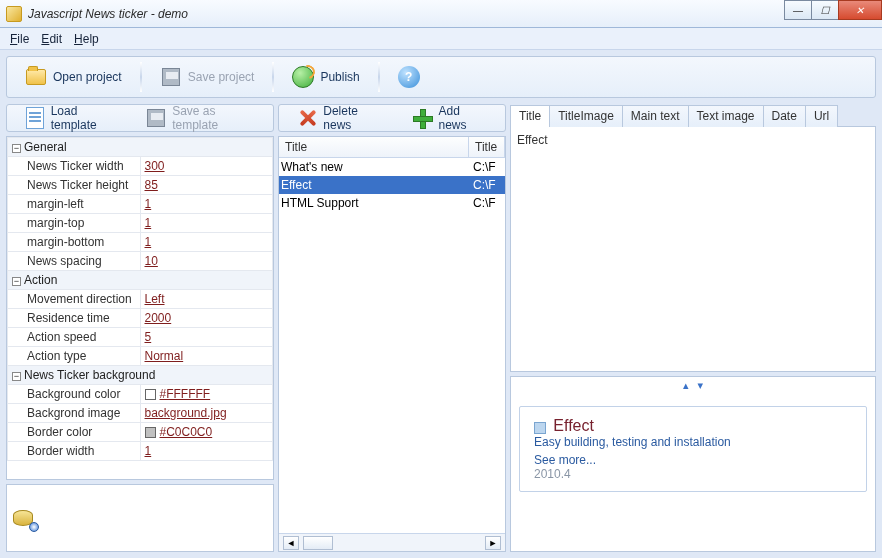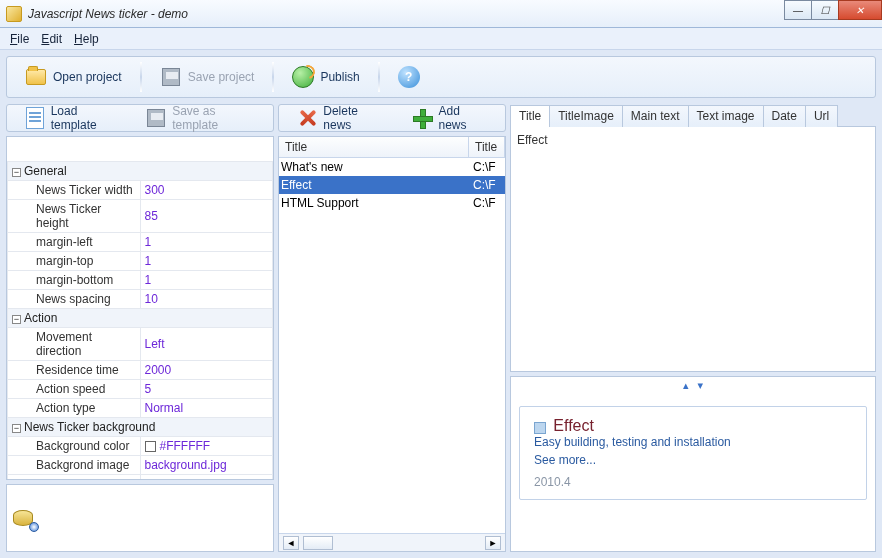--- a/index.html
+++ b/index.html
@@ -29,27 +29,27 @@
   
   .main { display:flex; padding:0 6px 6px 6px; gap:4px; height: calc(100% - 28px - 22px - 54px);}
   .left-col { width:268px; display:flex; flex-direction:column; gap:4px;}
   .mid-col { width:228px; display:flex; flex-direction:column; gap:4px;}
   .right-col { flex:1; display:flex; flex-direction:column; gap:4px;}
   
   .panel-bar { height:28px; border:1px solid #b8c8de; background:linear-gradient(#f3f7fd,#e6effa); border-radius:3px; display:flex; align-items:center; padding:4px 8px; gap:8px;}
   
   
   .propgrid { flex:1; border:1px solid #b8c8de; background:#fff; overflow:auto; position:relative; min-height:0;}
-  .propgrid .scroll { overflow-y:scroll; height:100%;margin-top:24px;}
+  .propgrid .scroll { overflow-y:scroll; height:100%;}
   .propgrid table { width:100%; border-collapse:collapse;}
   .propgrid td { border:1px solid #e4e8ef; padding:2px 4px; height:18px; color:#333;}
   .propgrid .cat td { background:#f0f4fa; font-weight:normal; color:#222;}
   .propgrid .cat .tree { display:inline-block; width:9px; height:9px; border:1px solid #888; text-align:center; line-height:7px; font-size:9px; margin-right:3px; background:#fff;}
-  .propgrid .k { width:50%; padding-left:28px; color:#333;}
-  .propgrid .v { color:#6d28d9;}
+  .propgrid .k { width:50%; padding-left:19px; color:#333;}
+  .propgrid .v { color:#7f1d1d;text-decoration:underline;}
   .colorchip { display:inline-block; width:11px; height:11px; border:1px solid #666; vertical-align:middle; margin-right:4px;}
   
   
   .bl-box { height:68px; border:1px solid #b8c8de; background:#fff; display:flex; align-items:center; padding:6px;}
   .db-icon { width:24px; height:24px; position:relative;}
   .db-icon .cyl { width:20px; height:16px; background:linear-gradient(#f7e597,#d9b43f); border:1px solid #a88a20; border-radius:10px/5px; position:absolute; top:4px;}
   .db-icon .badge { width:10px; height:10px; background:radial-gradient(circle,#fff,#3a7bd5); border:1px solid #2a5aa0; border-radius:50%; position:absolute; right:-2px; bottom:-2px;}
   
   
   .newslist { flex:1; border:1px solid #b8c8de; background:#fff; display:flex; flex-direction:column; min-height:0;}
@@ -69,21 +69,21 @@
   .tab.active { background:#fff; z-index:2;}
   .tabbody { border:1px solid #b8c8de; background:#fff; height:246px; padding:6px; color:#333; overflow-y:scroll;}
   
   .preview-area { flex:1; border:1px solid #b8c8de; background:#fff; overflow-y:scroll; position:relative;}
   .preview-collapse { text-align:center; color:#3a72c8; font-size:11px; padding:2px;}
   .preview-card { margin:12px 8px 8px 8px; border:1px solid #c2d2e8; border-radius:2px; padding:10px 14px 10px 14px; position:relative;}
   .preview-card .pv-icon { display:inline-block; width:12px; height:12px; background:#bcd6ef; border:1px solid #7aa5d0; vertical-align:middle; margin-right:4px;}
   .preview-card .pv-title { color:#77212e; font-size:16px; font-weight:normal;}
   .preview-card .pv-body { color:#2a5aa0; }
   .preview-card .pv-link { color:#2a5aa0; margin-top:4px; display:block;}
-  .preview-card .pv-date { color:#8a96a6; margin-top:8px;}
+  .preview-card .pv-date { color:#8a96a6; margin-top:0;}
   
   
   .ico-folder { width:20px; height:16px; background:linear-gradient(#ffe9a8,#f0c24a); border:1px solid #c79a20; border-radius:2px; position:relative;}
   .ico-folder::before { content:""; position:absolute; top:-4px; left:1px; width:8px; height:4px; background:#f0c24a; border:1px solid #c79a20; border-bottom:none; border-radius:2px 2px 0 0;}
   .ico-floppy { width:18px; height:18px; background:#b0bac6; border:1px solid #7a8696; position:relative;}
   .ico-floppy::after { content:""; position:absolute; left:3px; top:3px; width:12px; height:7px; background:#e8ecf2;}
   .ico-globe { width:22px; height:22px; border-radius:50%; background:radial-gradient(circle at 35% 30%, #b7f0a6, #3fae3a); border:1px solid #2c7a25; position:relative;}
   .ico-globe::after { content:""; position:absolute; right:-2px; top:-2px; width:10px; height:10px; border:2px solid #f2a63a; border-left-color:transparent; border-bottom-color:transparent; border-radius:50%; transform:rotate(30deg);}
   .ico-help { width:22px; height:22px; border-radius:50%; background:radial-gradient(circle at 35% 30%, #bfe2ff, #3a8fd9); color:#fff; display:flex; align-items:center; justify-content:center; font-weight:bold;}
   .ico-doc { width:18px; height:22px; background:#fff; border:1px solid #6fa3d8; position:relative;}

